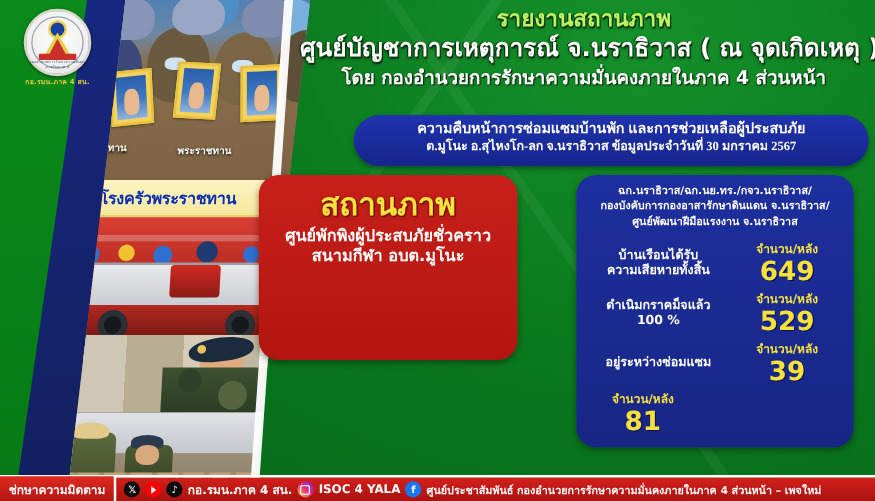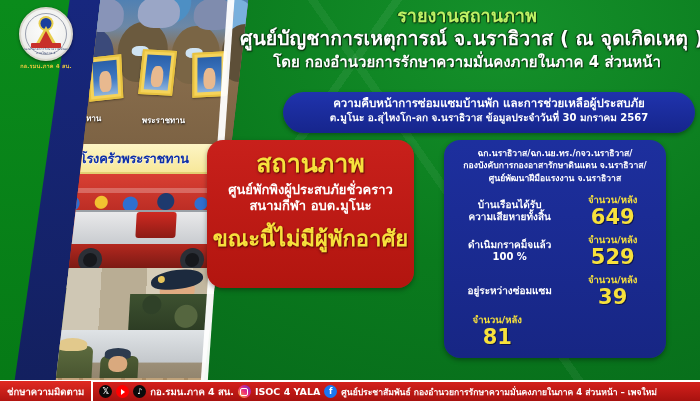--- a/index.html
+++ b/index.html
@@ -209,20 +209,21 @@
     text-shadow:1px 1px 0 #09350f, 0 1px 2px rgba(0,0,0,.5);
   }
 
   
   .pill {
     position:absolute; left:283px; top:92px; width:412px; height:41px;
     background:linear-gradient(180deg,#1f33ad 0%,#16258c 100%);
     border-radius:22px;
     z-index:5; text-align:center; padding-top:4px;
     box-shadow:0 2px 4px rgba(0,0,0,.35);
+    font-family:Liberation Serif, serif;
   }
   .pill-l1 { font-size:11.5px; font-weight:700; color:#fff; line-height:1.25; }
   .pill-l2 { font-size:10px; font-weight:700; color:#fff; line-height:1.3; margin-top:1px; }
 
   
   .redbox {
     position:absolute; left:207px; top:140px; width:207px; height:148px;
     background:linear-gradient(180deg,#c8201b 0%,#b2150f 100%);
     border-radius:16px; z-index:5;
     text-align:center; padding-top:10px;
@@ -234,21 +235,21 @@
   }
   .rb-l1 { font-size:13px; font-weight:700; color:#fff; line-height:1.3; margin-top:4px; }
   .rb-l2 { font-size:13px; font-weight:700; color:#fff; line-height:1.3; }
   .rb-big {
     font-size:22px; font-weight:700; color:#f7e13c; line-height:1.1; margin-top:12px;
     text-shadow:1px 1px 0 #6d0a06, 0 1px 3px rgba(0,0,0,.45);
   }
 
   
   .bluepanel {
-    position:absolute; left:444px; top:140px; width:222px; height:218px;
+    position:absolute; left:461px; top:140px; width:222px; height:218px;
     background:linear-gradient(180deg,#1d2f9e 0%,#172684 100%);
     border-radius:16px; z-index:5;
     padding:7px 8px 8px; box-shadow:0 2px 5px rgba(0,0,0,.35);
   }
   .bp-head { text-align:center; }
   .bp-head div { font-size:8.6px; font-weight:700; color:#fff; line-height:1.45; }
   .bp-rows { margin-top:7px; }
   .bp-row { display:flex; align-items:center; height:40px; }
   .bp-label {
     flex:1 1 52%; text-align:center;
@@ -391,21 +392,20 @@
 
   <div class="pill">
     <div class="pill-l1">ความคืบหน้าการซ่อมแซมบ้านพัก และการช่วยเหลือผู้ประสบภัย</div>
     <div class="pill-l2">ต.มูโนะ อ.สุไหงโก-ลก จ.นราธิวาส ข้อมูลประจำวันที่ 30 มกราคม 2567</div>
   </div>
 
   <div class="redbox">
     <div class="rb-title">สถานภาพ</div>
     <div class="rb-l1">ศูนย์พักพิงผู้ประสบภัยชั่วคราว</div>
     <div class="rb-l2">สนามกีฬา อบต.มูโนะ</div>
-    <div class="rb-big">ขณะนี้ไม่มีผู้พักอาศัย</div>
   </div>
 
   <div class="bluepanel">
     <div class="bp-head">
       <div>ฉก.นราธิวาส/ฉก.นย.ทร./กจว.นราธิวาส/</div>
       <div>กองบังคับการกองอาสารักษาดินแดน จ.นราธิวาส/</div>
       <div>ศูนย์พัฒนาฝีมือแรงงาน จ.นราธิวาส</div>
     </div>
 
     <div class="bp-rows">

